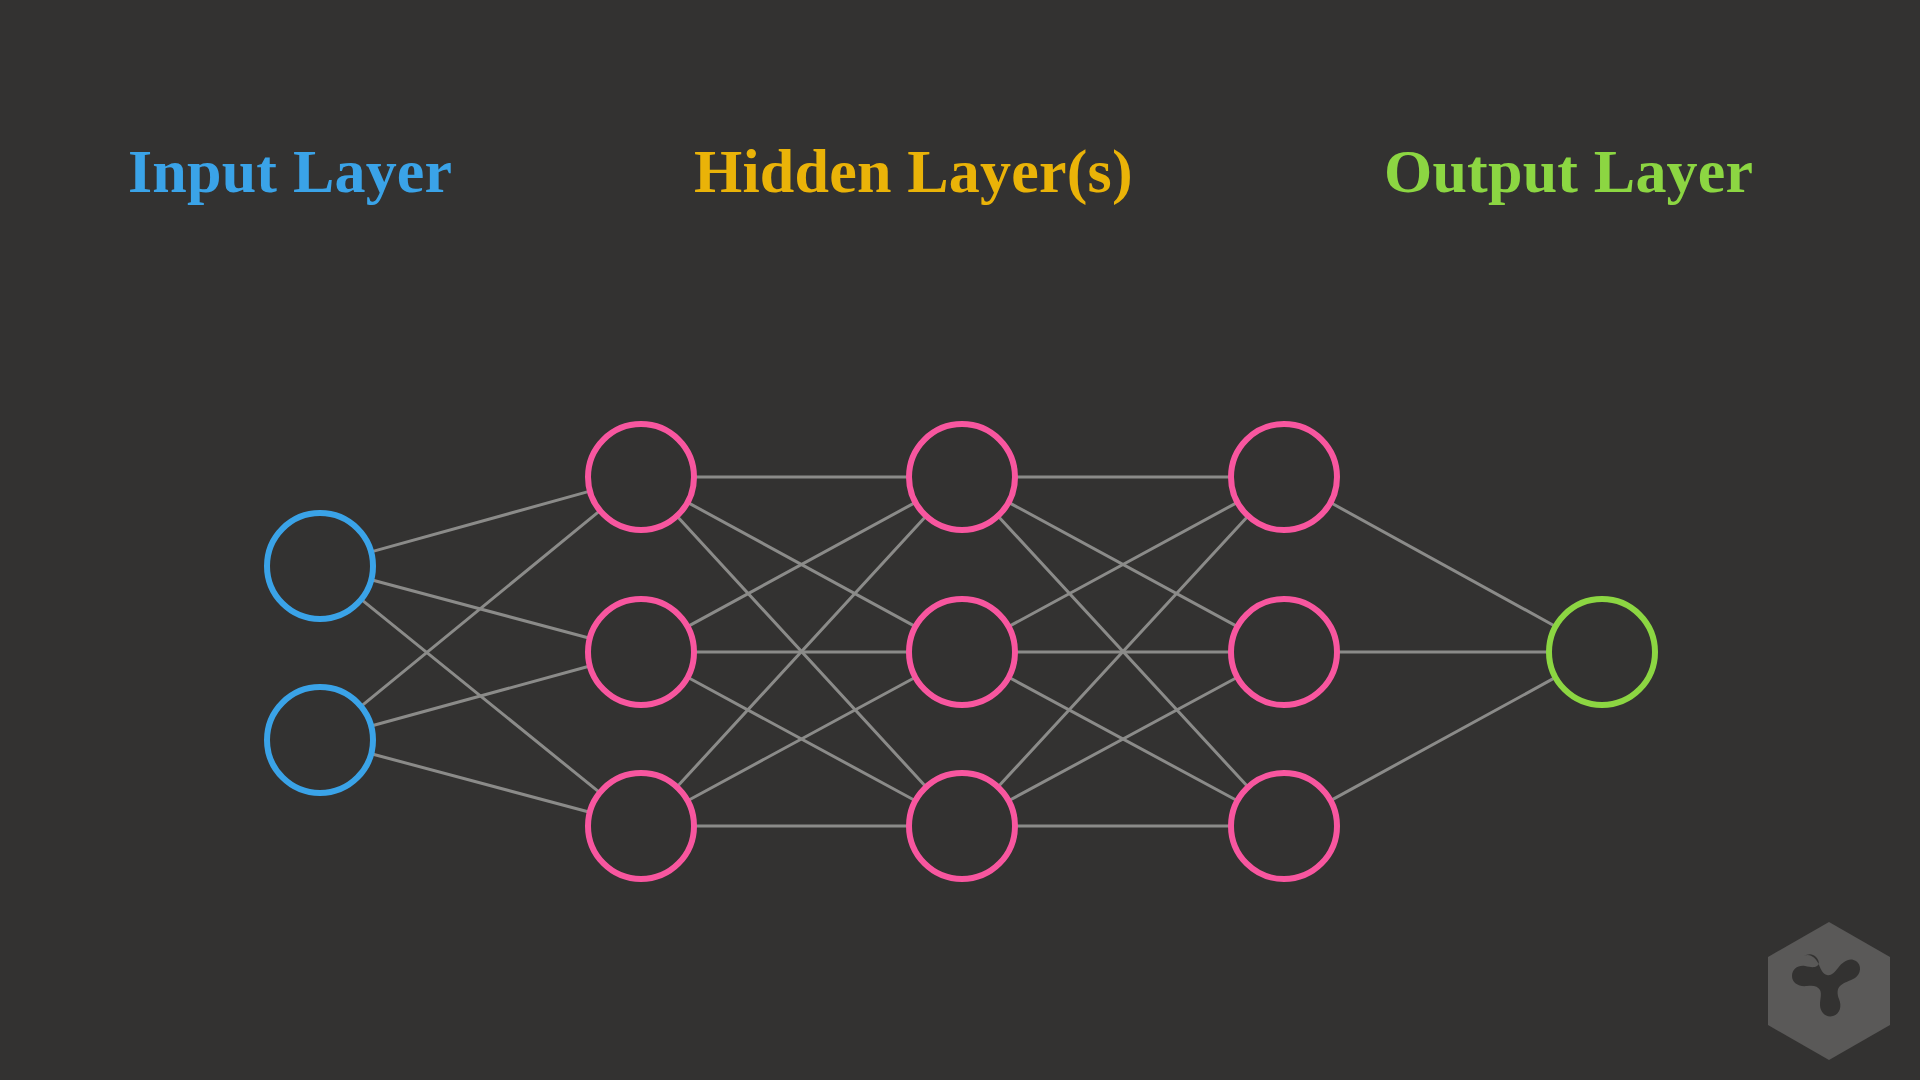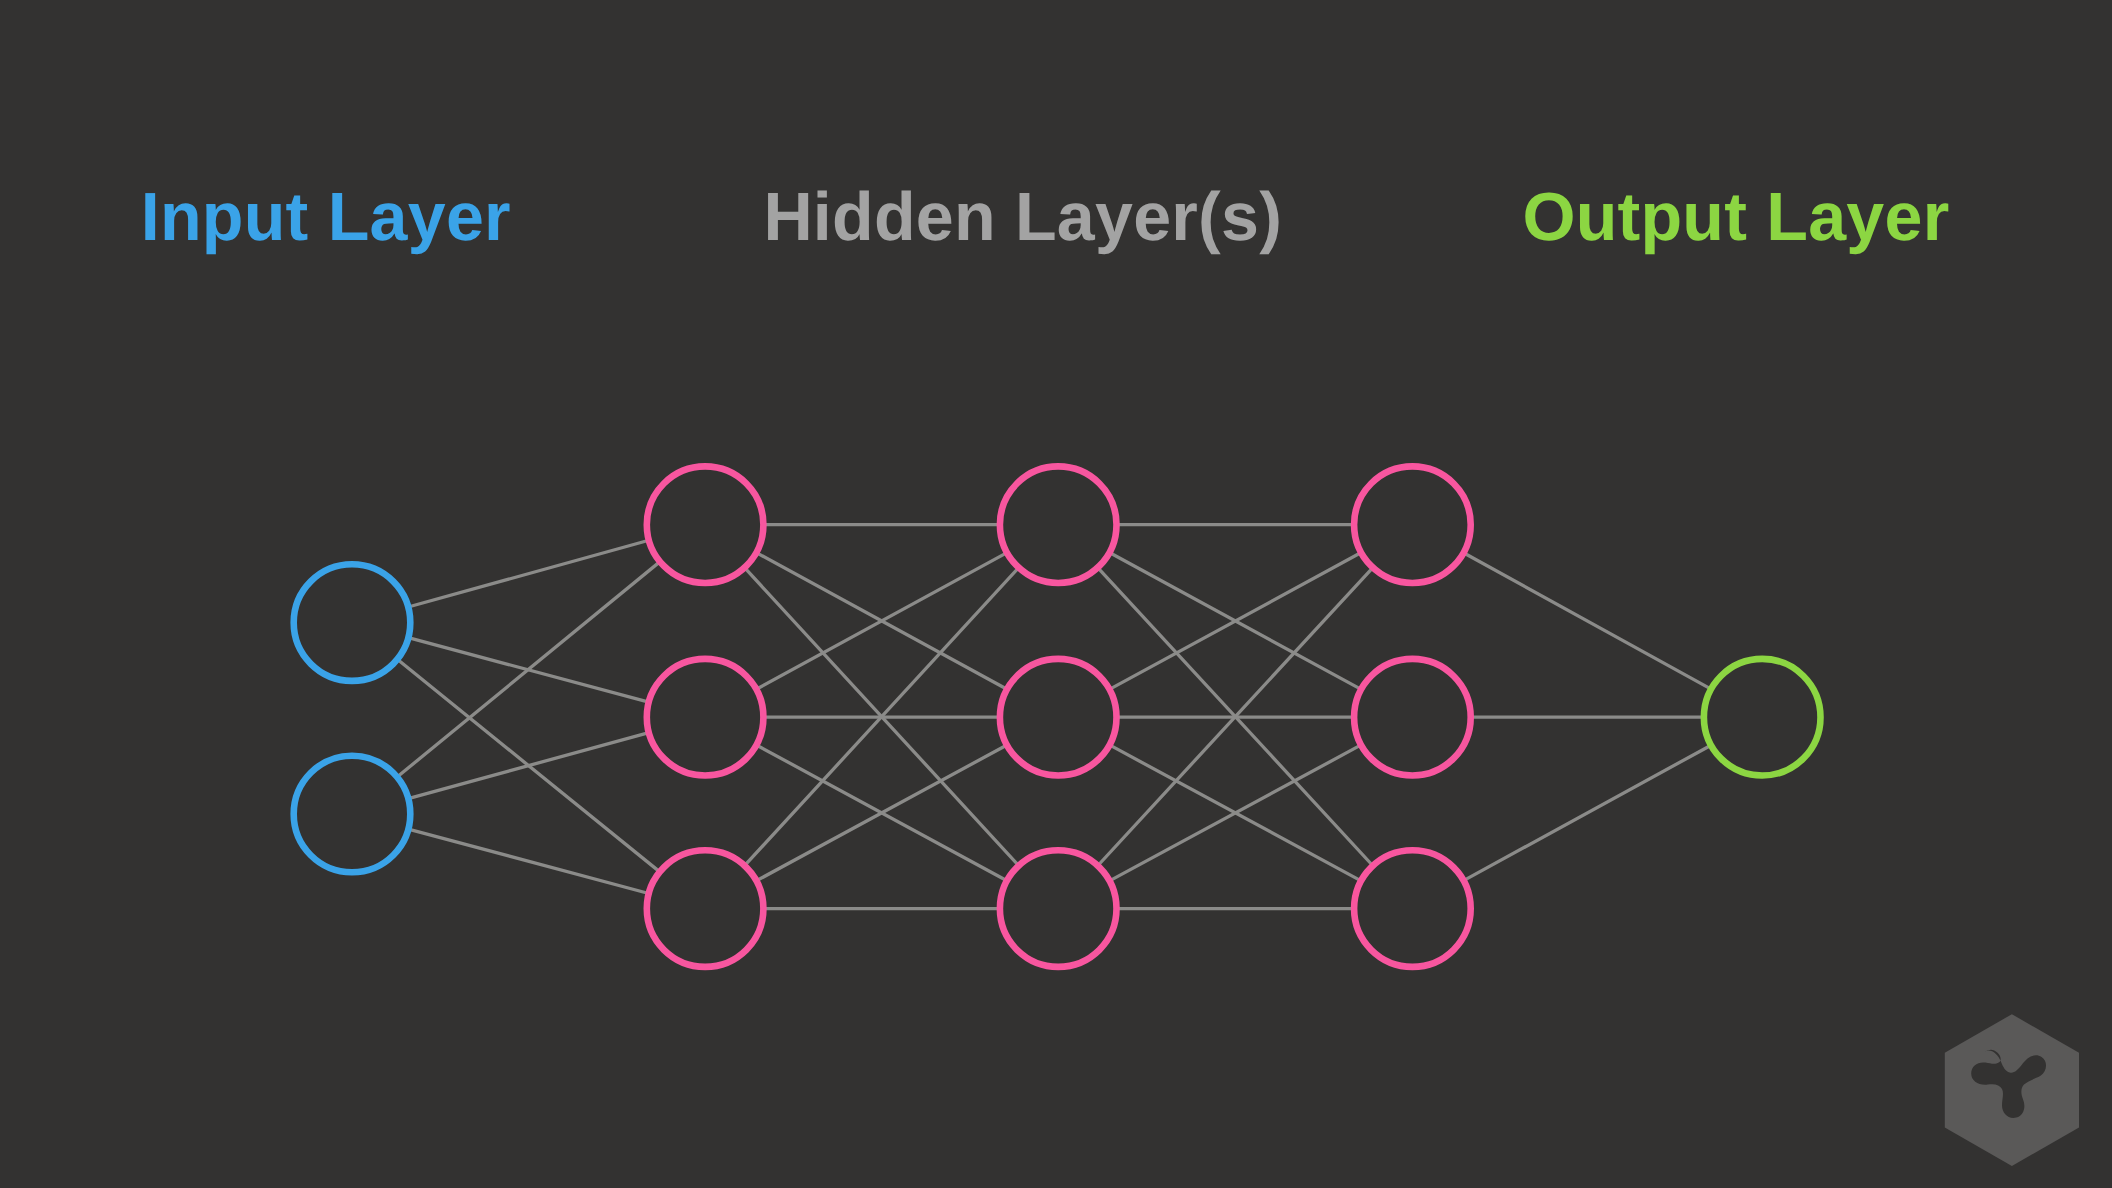--- a/index.html
+++ b/index.html
@@ -23,28 +23,27 @@
   }
   #diagram-svg {
     position: absolute;
     top: 0; left: 0;
     width: 1920px;
     height: 1080px;
     display: block;
   }
   .layer-label {
     position: absolute;
-    font-family: Liberation Sans, sans-serif;
+    font-family: Liberation Serif, serif;
     font-weight: 700;
     font-size: 62px;
     letter-spacing: 0.2px;
     white-space: nowrap;
     line-height: 1;
     user-select: none;
-    margin-top: 27px;
   }
   #label-input    { left: 128px;  top: 140px; }
   #label-hidden   { left: 694px;  top: 140px; }
   #label-output   { left: 1384px; top: 140px; text-align: center; }
 
   #watermark {
     position: absolute;
     right: 26px;
     bottom: 18px;
     width: 130px;
@@ -52,21 +51,21 @@
     opacity: 1;
   }
 </style>
 </head>
 <body style="background: rgb(51, 50, 49);">
 
 <div id="stage" style="background: rgb(51, 50, 49);">
 
   <div class="layer-label" id="label-input" style="color: rgb(58, 163, 232);">Input Layer</div>
 
-  <div class="layer-label" id="label-hidden" style="color: #a3a3a3;">Hidden Layer(s)</div>
+  <div class="layer-label" id="label-hidden" style="color: #eab308;">Hidden Layer(s)</div>
 
   <div class="layer-label" id="label-output" style="color: rgb(140, 214, 66);">Output Layer</div>
 
   <svg id="diagram-svg" viewBox="0 0 1920 1080" xmlns="http://www.w3.org/2000/svg">
     <g id="edges-group">
         <line x1="371.07" y1="551.84" x2="589.93" y2="491.16" stroke="#8B8B89" stroke-width="3" stroke-linecap="round"></line>
         <line x1="371.19" y1="579.72" x2="589.81" y2="638.28" stroke="#8B8B89" stroke-width="3" stroke-linecap="round"></line>
         <line x1="361.19" y1="599.36" x2="599.81" y2="792.64" stroke="#8B8B89" stroke-width="3" stroke-linecap="round"></line>
         <line x1="361.00" y1="706.41" x2="600.00" y2="510.59" stroke="#8B8B89" stroke-width="3" stroke-linecap="round"></line>
         <line x1="371.11" y1="725.99" x2="589.89" y2="666.01" stroke="#8B8B89" stroke-width="3" stroke-linecap="round"></line>

